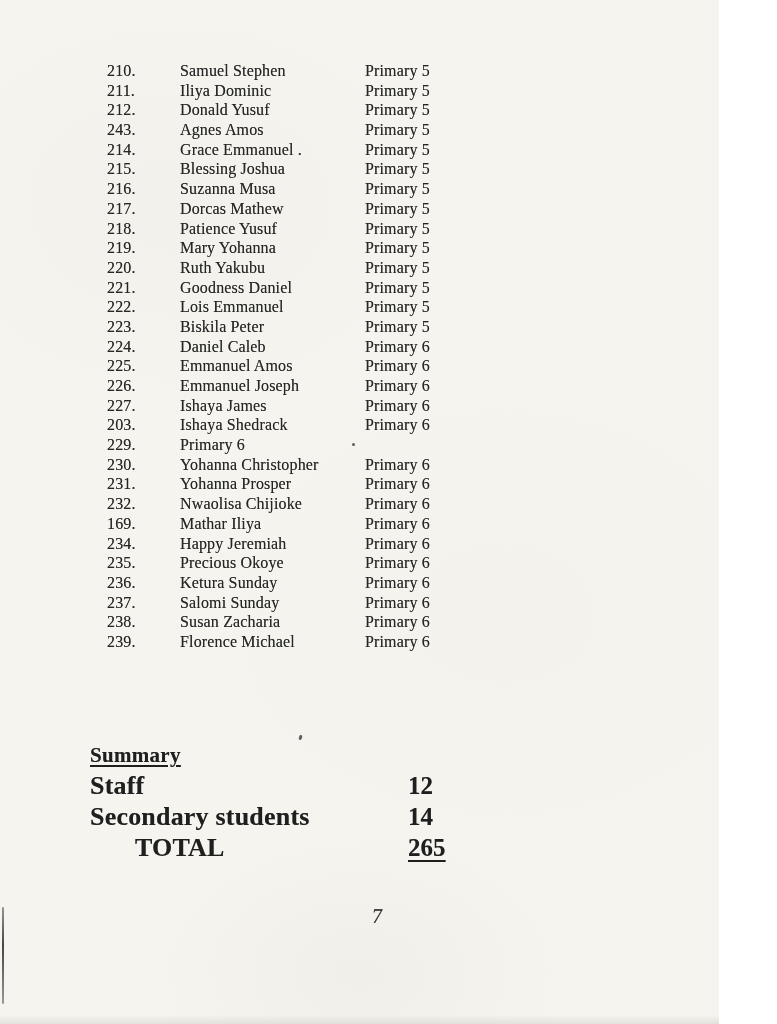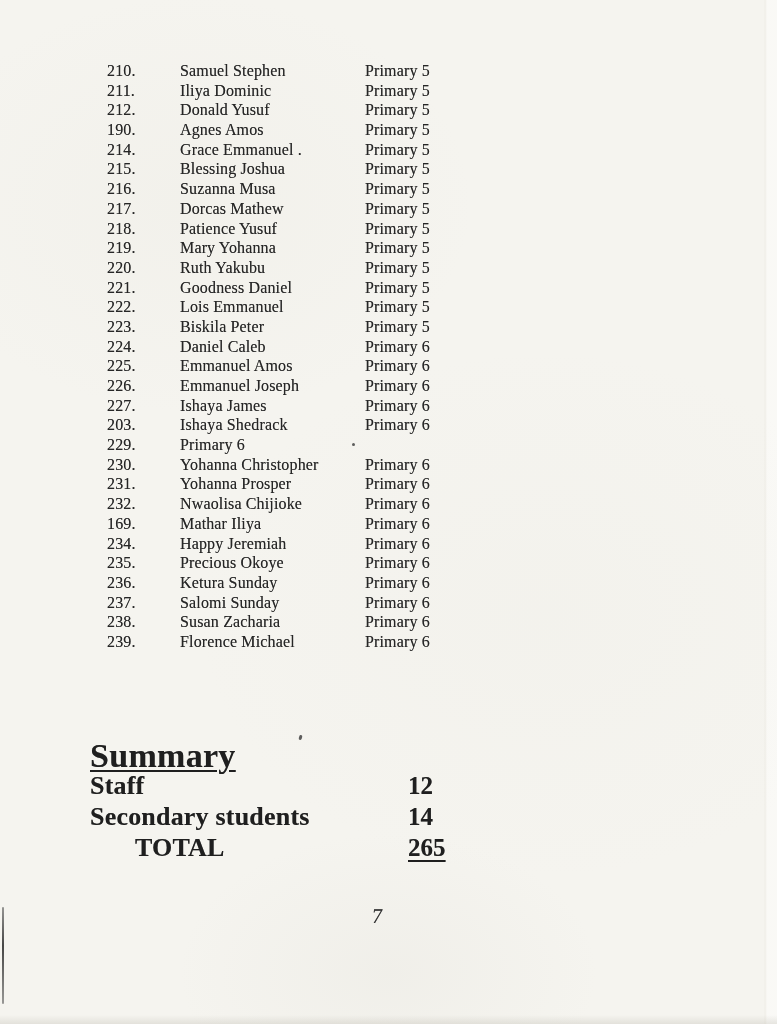--- a/index.html
+++ b/index.html
@@ -3,21 +3,21 @@
 <meta charset="utf-8">
 <style>
   html, body {
     margin: 0; padding: 0;
     width: 777px; height: 1024px;
     overflow: hidden;
     font-family: "Liberation Serif", "DejaVu Serif", serif;
   }
   .page {
     position: relative;
-    width: 777px; height: 1024px;
+    width: 719px; height: 1024px;
     background-color: #f5f4ef;
     background-image:
       radial-gradient(ellipse 400px 300px at 25% 20%, rgba(215,212,200,0.10), transparent 70%),
       radial-gradient(ellipse 500px 380px at 70% 60%, rgba(220,218,208,0.08), transparent 70%),
       radial-gradient(ellipse 300px 200px at 50% 95%, rgba(205,202,192,0.12), transparent 70%),
       linear-gradient(to right, transparent 764px, rgba(190,182,160,0.10) 765px, rgba(255,255,255,0.45) 767px);
     color: #272727;
   }
   
   .roster {
@@ -40,21 +40,21 @@
   
   .summary {
     position: absolute;
     left: 90px; top: 741px;
     width: 420px;
     font-weight: 700;
     color: #1f1f1f;
     text-shadow: 0 0 0.6px rgba(35,35,35,0.5);
   }
   .summary .heading {
-    font-size: 34px;
+    font-size: 21px;
     line-height: 29px;
     margin: 0;
     text-decoration: underline;
     text-decoration-thickness: 2px;
     text-underline-offset: 3px;
     letter-spacing: 0.3px;
   }
   .summary .srow {
     position: relative;
     height: 31px;
@@ -120,21 +120,21 @@
         <span class="col-no">211.</span>
         <span class="col-name">Iliya Dominic</span>
         <span class="col-class">Primary 5</span>
       </div>
       <div class="row">
         <span class="col-no">212.</span>
         <span class="col-name">Donald Yusuf</span>
         <span class="col-class">Primary 5</span>
       </div>
       <div class="row">
-        <span class="col-no">190.</span>
+        <span class="col-no">243.</span>
         <span class="col-name">Agnes Amos</span>
         <span class="col-class">Primary 5</span>
       </div>
       <div class="row">
         <span class="col-no">214.</span>
         <span class="col-name">Grace Emmanuel .</span>
         <span class="col-class">Primary 5</span>
       </div>
       <div class="row">
         <span class="col-no">215.</span>

